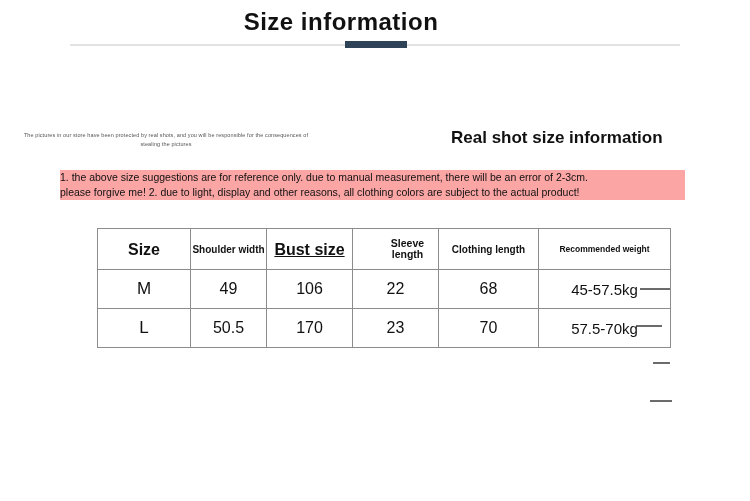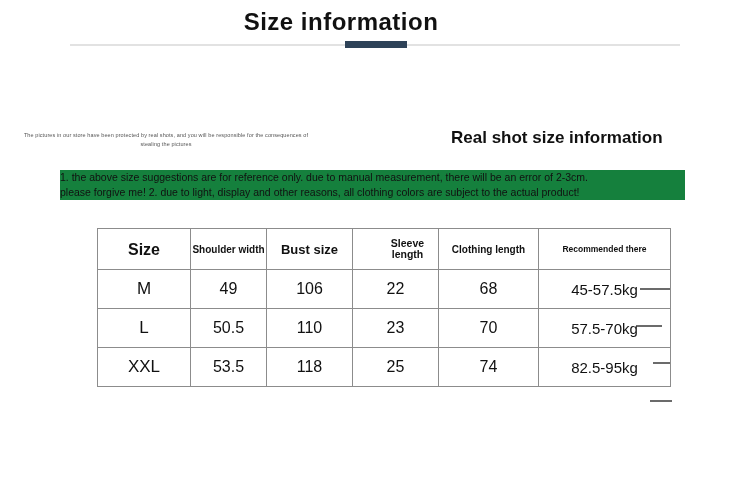--- a/index.html
+++ b/index.html
@@ -77,21 +77,21 @@
 
   
   .disclaimer {
     position: absolute;
     top: 170px;
     left: 60px;
     width: 625px;
     font-size: 10.5px;
     line-height: 15px;
     color: #111111;
-    background: #15803d;
+    background: #fca5a5;
   }
   .disclaimer .l1 { display: block; }
   .disclaimer .l2 { display: block; }
 
   
   .size-table {
     position: absolute;
     top: 228px;
     left: 97px;
     width: 573px;
@@ -111,21 +111,22 @@
   .size-table thead th {
     height: 40px;
     font-size: 9.5px;
     line-height: 11px;
     font-weight: bold;
   }
   .size-table thead th.th-size {
     font-size: 16px;
   }
   .size-table thead th.th-bust {
-    font-size: 13px;
+    font-size: 16px;
+    text-decoration: underline;
   }
   .size-table thead th.th-sleeve {
     font-size: 10.5px;
     padding-left: 24px;
   }
   .size-table thead th.th-shoulder,
   .size-table thead th.th-clothing {
     font-size: 10px;
   }
   .size-table thead th.th-weight {
@@ -195,48 +196,40 @@
       <col class="w-clothing">
       <col class="w-weight">
     </colgroup>
     <thead>
       <tr>
         <th class="th-size">Size</th>
         <th class="th-shoulder">Shoulder width</th>
         <th class="th-bust">Bust size</th>
         <th class="th-sleeve">Sleeve length</th>
         <th class="th-clothing">Clothing length</th>
-        <th class="th-weight">Recommended there</th>
+        <th class="th-weight">Recommended weight</th>
       </tr>
     </thead>
     <tbody>
       <tr>
         <td class="c-label">M</td>
         <td>49</td>
         <td>106</td>
         <td>22</td>
         <td>68</td>
         <td class="c-weight">45-57.5kg</td>
       </tr>
       <tr>
         <td class="c-label">L</td>
         <td>50.5</td>
-        <td>110</td>
+        <td>170</td>
         <td>23</td>
         <td>70</td>
         <td class="c-weight">57.5-70kg</td>
       </tr>
-      <tr>
-        <td class="c-label">XXL</td>
-        <td>53.5</td>
-        <td>118</td>
-        <td>25</td>
-        <td>74</td>
-        <td class="c-weight">82.5-95kg</td>
-      </tr>
     </tbody>
   </table>
 
   <div class="smudge s1"></div>
   <div class="smudge s2"></div>
   <div class="smudge s3"></div>
   <div class="smudge s4"></div>
 
 </div>
 

